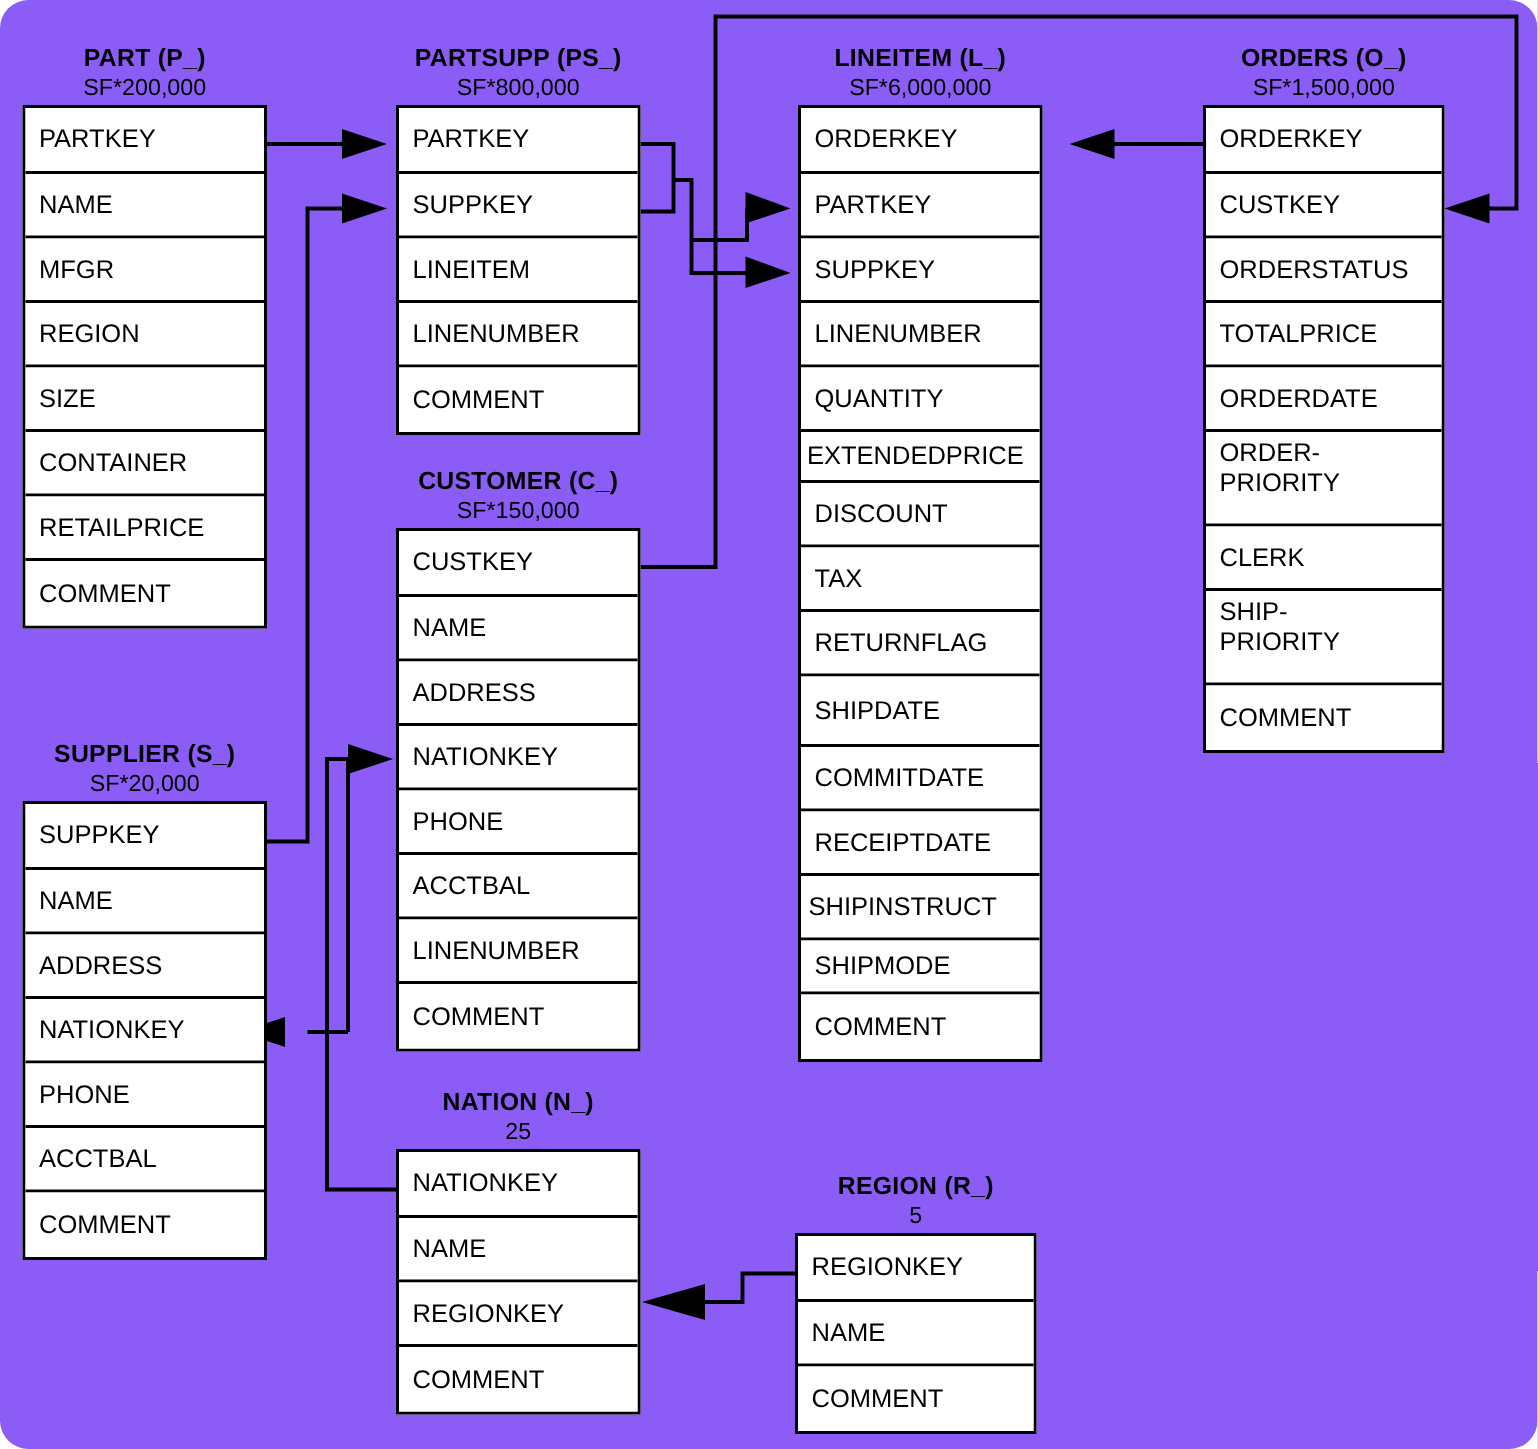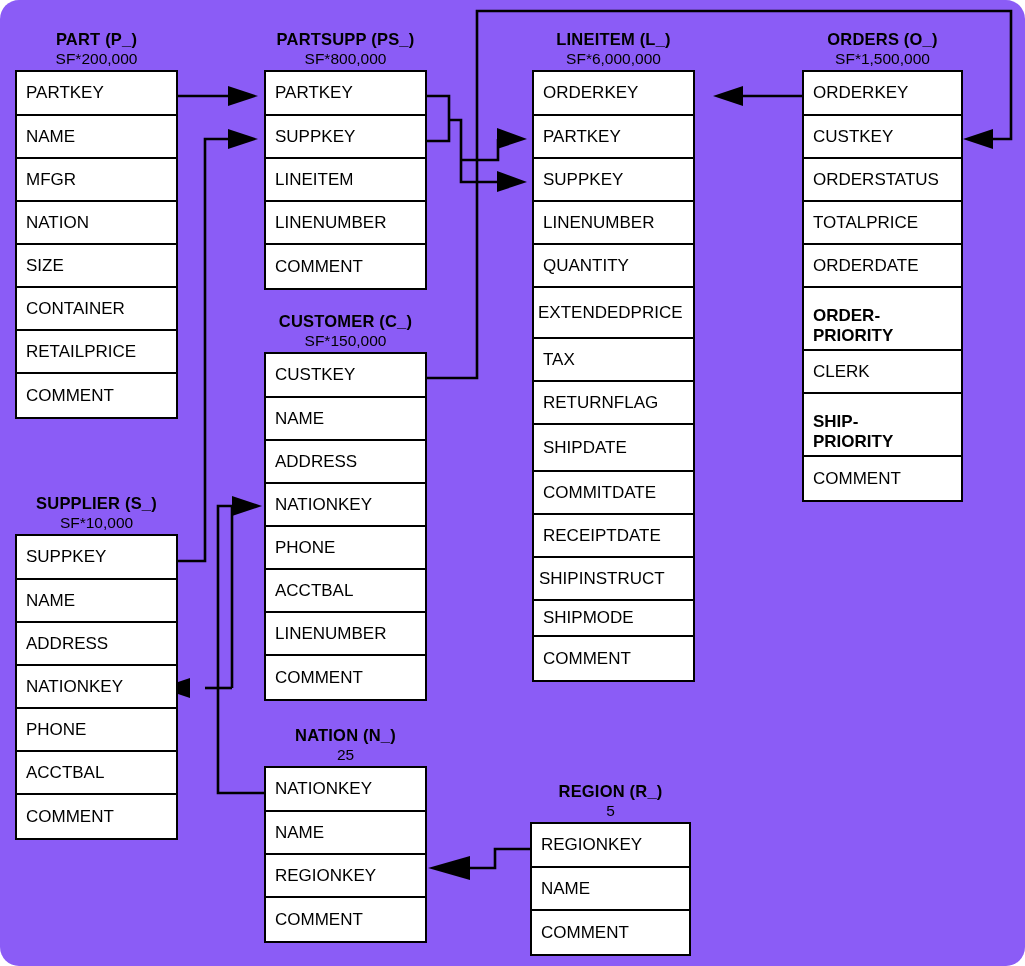--- a/index.html
+++ b/index.html
@@ -45,22 +45,21 @@
     align-items:center;
     padding-left:9px;
     font-size:17px;
     line-height:20px;
     white-space:nowrap;
     background:#fff;
   }
   .row:last-child{border-bottom:none;}
   .row.two-line{
     display:block;
-    padding-top:18px;
-    font-weight:bold;
+    padding-top:4px;
   }
   .row.two-line span{display:block;}
   .row.overflow{overflow:visible;}
 
   
   #wires{
     position:absolute;
     left:0;top:0;
     width:1025px;height:966px;
     pointer-events:none;
@@ -123,21 +122,21 @@
     </g>
   </svg>
 
   <div class="table-block" style="left:15px; top:30px; width:163px;">
     <div class="tbl-title">PART (P_)</div>
     <div class="tbl-card">SF*200,000</div>
     <div class="tbl-box">
       <div class="row" style="height:44px">PARTKEY</div>
       <div class="row" style="height:43px">NAME</div>
       <div class="row" style="height:43px">MFGR</div>
-      <div class="row" style="height:43px">NATION</div>
+      <div class="row" style="height:43px">REGION</div>
       <div class="row" style="height:43px">SIZE</div>
       <div class="row" style="height:43px">CONTAINER</div>
       <div class="row" style="height:43px">RETAILPRICE</div>
       <div class="row" style="height:43px">COMMENT</div>
     </div>
   </div>
 
   <div class="table-block" style="left:264px; top:30px; width:163px;">
     <div class="tbl-title">PARTSUPP (PS_)</div>
     <div class="tbl-card">SF*800,000</div>
@@ -152,21 +151,22 @@
 
   <div class="table-block" style="left:532px; top:30px; width:163px;">
     <div class="tbl-title">LINEITEM (L_)</div>
     <div class="tbl-card">SF*6,000,000</div>
     <div class="tbl-box">
       <div class="row" style="height:44px">ORDERKEY</div>
       <div class="row" style="height:43px">PARTKEY</div>
       <div class="row" style="height:43px">SUPPKEY</div>
       <div class="row" style="height:43px">LINENUMBER</div>
       <div class="row" style="height:43px">QUANTITY</div>
-      <div class="row overflow" style="height:51px;padding-left:4px">EXTENDEDPRICE</div>
+      <div class="row overflow" style="height:34px;padding-left:4px">EXTENDEDPRICE</div>
+      <div class="row" style="height:43px">DISCOUNT</div>
       <div class="row" style="height:43px">TAX</div>
       <div class="row" style="height:43px">RETURNFLAG</div>
       <div class="row" style="height:47px">SHIPDATE</div>
       <div class="row" style="height:43px">COMMITDATE</div>
       <div class="row" style="height:43px">RECEIPTDATE</div>
       <div class="row" style="height:43px;padding-left:5px">SHIPINSTRUCT</div>
       <div class="row" style="height:36px">SHIPMODE</div>
       <div class="row" style="height:43px">COMMENT</div>
     </div>
   </div>
@@ -203,21 +203,21 @@
       <div class="row" style="height:43px">NATIONKEY</div>
       <div class="row" style="height:43px">PHONE</div>
       <div class="row" style="height:43px">ACCTBAL</div>
       <div class="row" style="height:43px">LINENUMBER</div>
       <div class="row" style="height:43px">COMMENT</div>
     </div>
   </div>
 
   <div class="table-block" style="left:15px; top:494px; width:163px;">
     <div class="tbl-title">SUPPLIER (S_)</div>
-    <div class="tbl-card">SF*10,000</div>
+    <div class="tbl-card">SF*20,000</div>
     <div class="tbl-box">
       <div class="row" style="height:44px">SUPPKEY</div>
       <div class="row" style="height:43px">NAME</div>
       <div class="row" style="height:43px">ADDRESS</div>
       <div class="row" style="height:43px">NATIONKEY</div>
       <div class="row" style="height:43px">PHONE</div>
       <div class="row" style="height:43px">ACCTBAL</div>
       <div class="row" style="height:43px">COMMENT</div>
     </div>
   </div>

